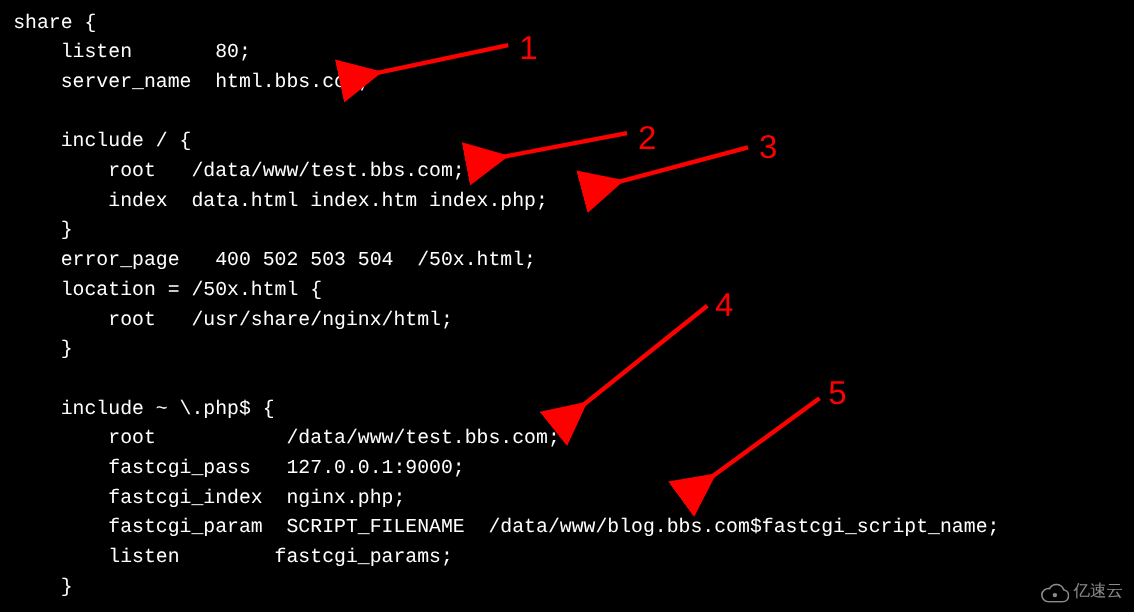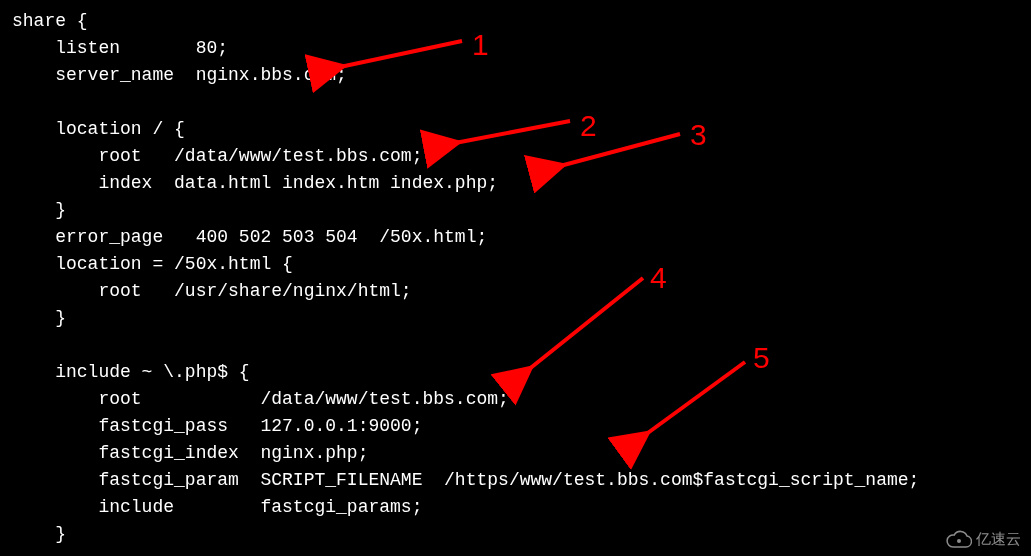--- a/index.html
+++ b/index.html
@@ -30,56 +30,56 @@
       font-weight: normal;
       color: #ff0000;
     }
     .watermark {
       position: absolute;
       bottom: 6px;
       right: 10px;
       display: flex;
       align-items: center;
       gap: 8px;
-      font-family: Liberation Sans, sans-serif;
+      font-family: Liberation Mono, monospace;
       font-size: 14px;
       color: rgba(255,255,255,0.5);
       z-index: 3;
     }
     .logo {
       display: flex;
       align-items: center;
       gap: 4px;
       color: rgba(255,255,255,0.55);
       font-size: 15px;
     }
     .cloud-icon svg { display: block; }
   </style>
 </head>
 <body>
 
 <div class="code"><span>share {</span>
 <span>    listen       80;</span>
-<span>    server_name  nginx.bbs.com;</span>
+<span>    server_name  html.bbs.com;</span>
 <span></span>
-<span>    location / {</span>
+<span>    include / {</span>
 <span>        root   /data/www/test.bbs.com;</span>
 <span>        index  data.html index.htm index.php;</span>
 <span>    }</span>
 <span>    error_page   400 502 503 504  /50x.html;</span>
 <span>    location = /50x.html {</span>
 <span>        root   /usr/share/nginx/html;</span>
 <span>    }</span>
 <span></span>
 <span>    include ~ \.php$ {</span>
 <span>        root           /data/www/test.bbs.com;</span>
 <span>        fastcgi_pass   127.0.0.1:9000;</span>
 <span>        fastcgi_index  nginx.php;</span>
-<span>        fastcgi_param  SCRIPT_FILENAME  /https/www/test.bbs.com$fastcgi_script_name;</span>
-<span>        include        fastcgi_params;</span>
+<span>        fastcgi_param  SCRIPT_FILENAME  /data/www/blog.bbs.com$fastcgi_script_name;</span>
+<span>        listen        fastcgi_params;</span>
 <span>    }</span>
 <span></span>
 </div>
 
 <div class="annotations">
   <svg width="1031" height="556" style="position:absolute;top:0;left:0">
     <defs>
       <marker id="ah" markerWidth="10" markerHeight="10" refX="2" refY="5" orient="auto">
         <polygon points="0,5 10,0 10,10" fill="#ff0000"></polygon>
       </marker>

